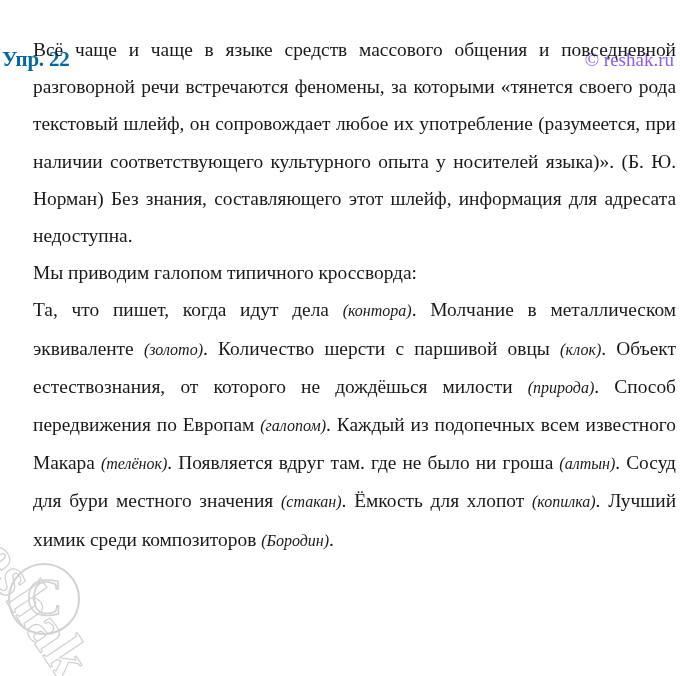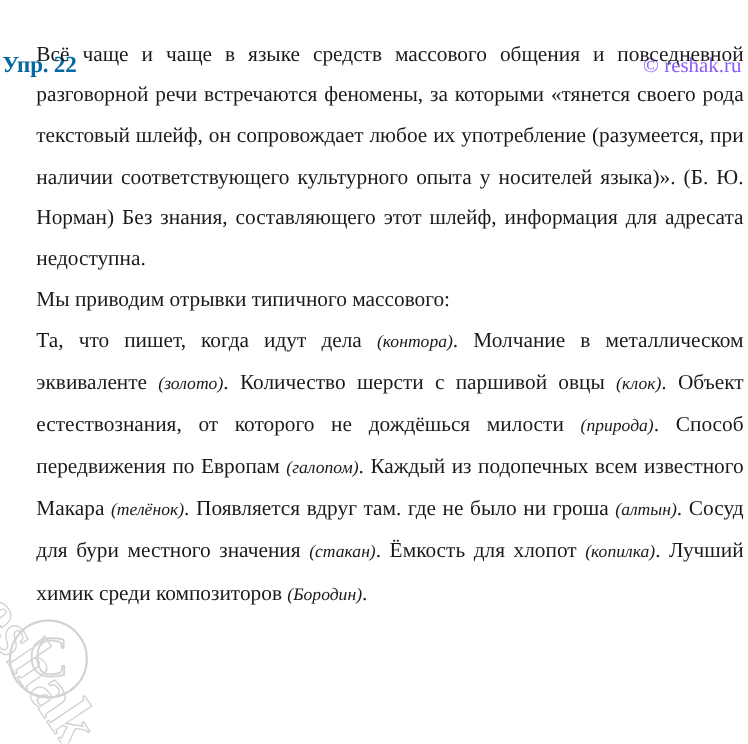--- a/index.html
+++ b/index.html
@@ -138,19 +138,19 @@
   <div class="header">
     <div class="ex-title">Упр. 22</div>
     <div class="credit">© reshak.ru</div>
   </div>
 
   <div class="body-text">
 
     <p class="para last-line-flush">Всё чаще и чаще в языке средств массового общения и повседневной разговорной речи встречаются феномены, за которыми «тянется своего рода текстовый шлейф, он сопровождает любое их употребление (разумеется, при наличии соответствующего культурного опыта у носителей языка)». (Б. Ю. Норман) Без знания, составляющего этот шлейф, информация для адресата недоступна.</p>
 
 
-    <p class="para last-line-flush">Мы приводим отрывки типичного массового:</p>
+    <p class="para last-line-flush">Мы приводим галопом типичного кроссворда:</p>
 
     <p class="para last-line-flush" id="clues"><span>Та, что пишет, когда идут дела </span><span class="ans">(контора)</span><span>. </span><span>Молчание в металлическом эквиваленте </span><span class="ans">(золото)</span><span>. </span><span>Количество шерсти с паршивой овцы </span><span class="ans">(клок)</span><span>. </span><span>Объект естествознания, от которого не дождёшься милости </span><span class="ans">(природа)</span><span>. </span><span>Способ передвижения по Европам </span><span class="ans">(галопом)</span><span>. </span><span>Каждый из подопечных всем известного Макара </span><span class="ans">(телёнок)</span><span>. </span><span>Появляется вдруг там. где не было ни гроша </span><span class="ans">(алтын)</span><span>. </span><span>Сосуд для бури местного значения </span><span class="ans">(стакан)</span><span>. </span><span>Ёмкость для хлопот </span><span class="ans">(копилка)</span><span>. </span><span>Лучший химик среди композиторов </span><span class="ans">(Бородин)</span><span>.</span></p>
 
   </div>
 
 </div>
 
 </body></html>

